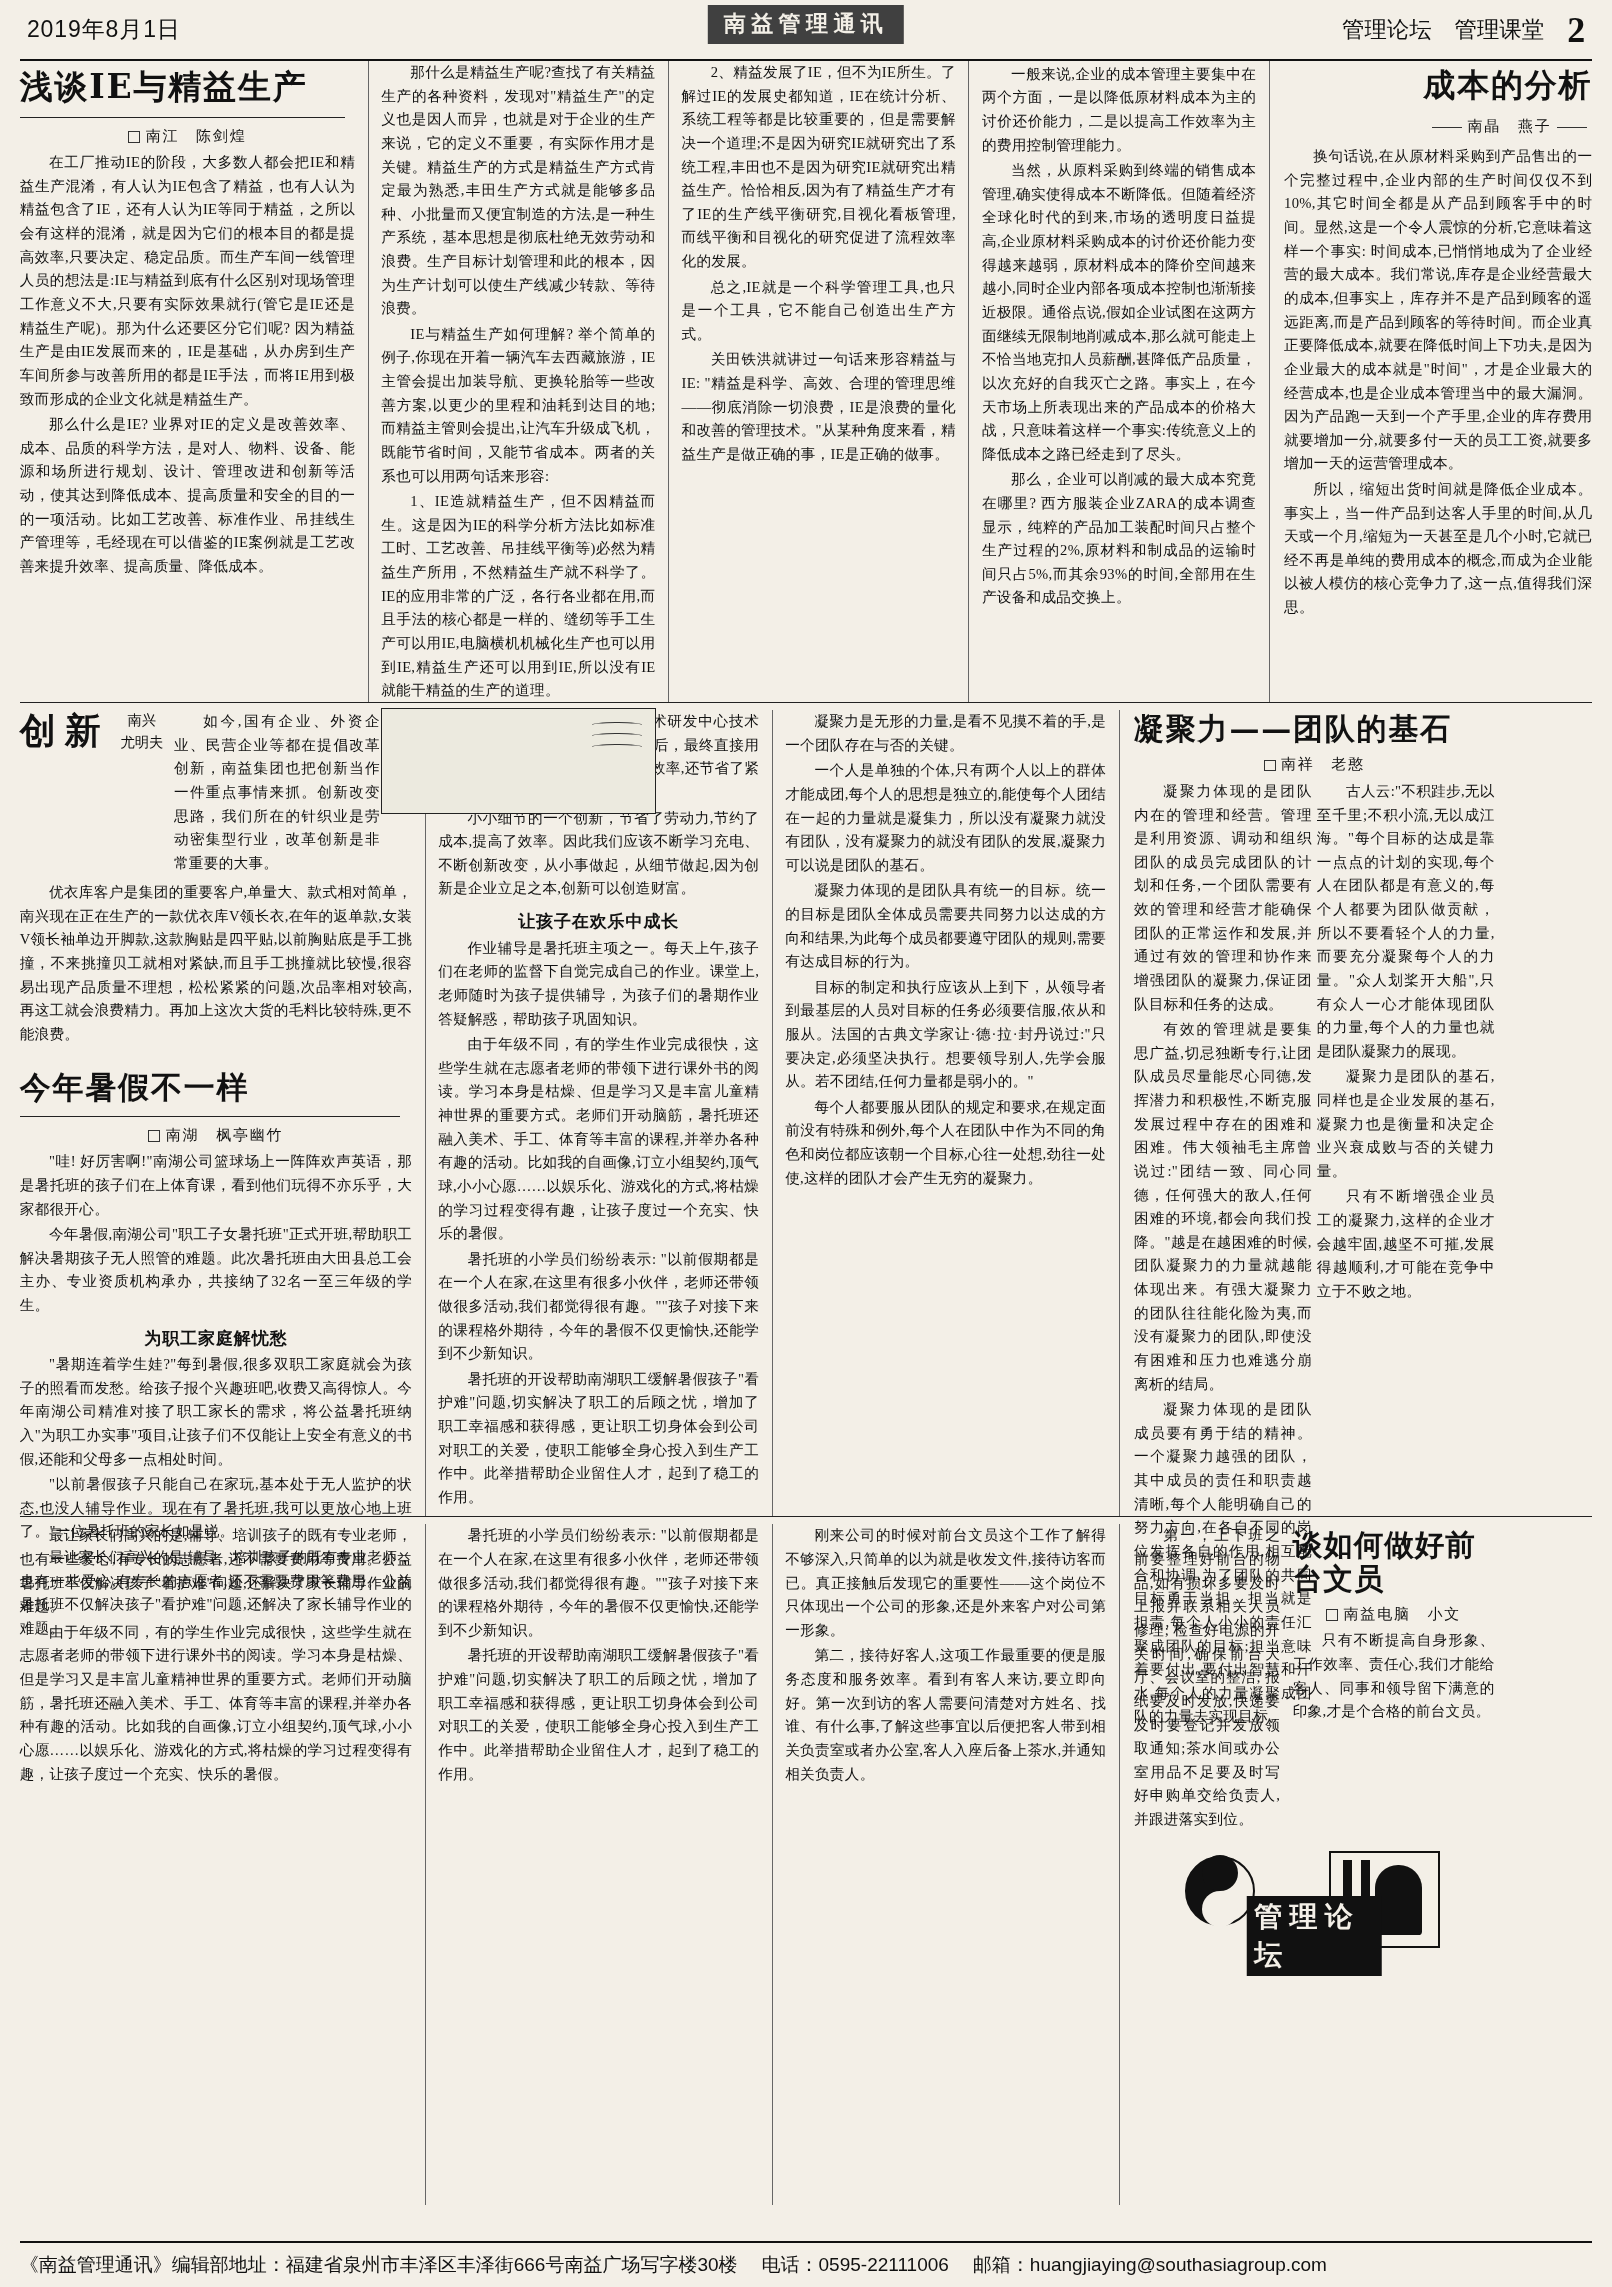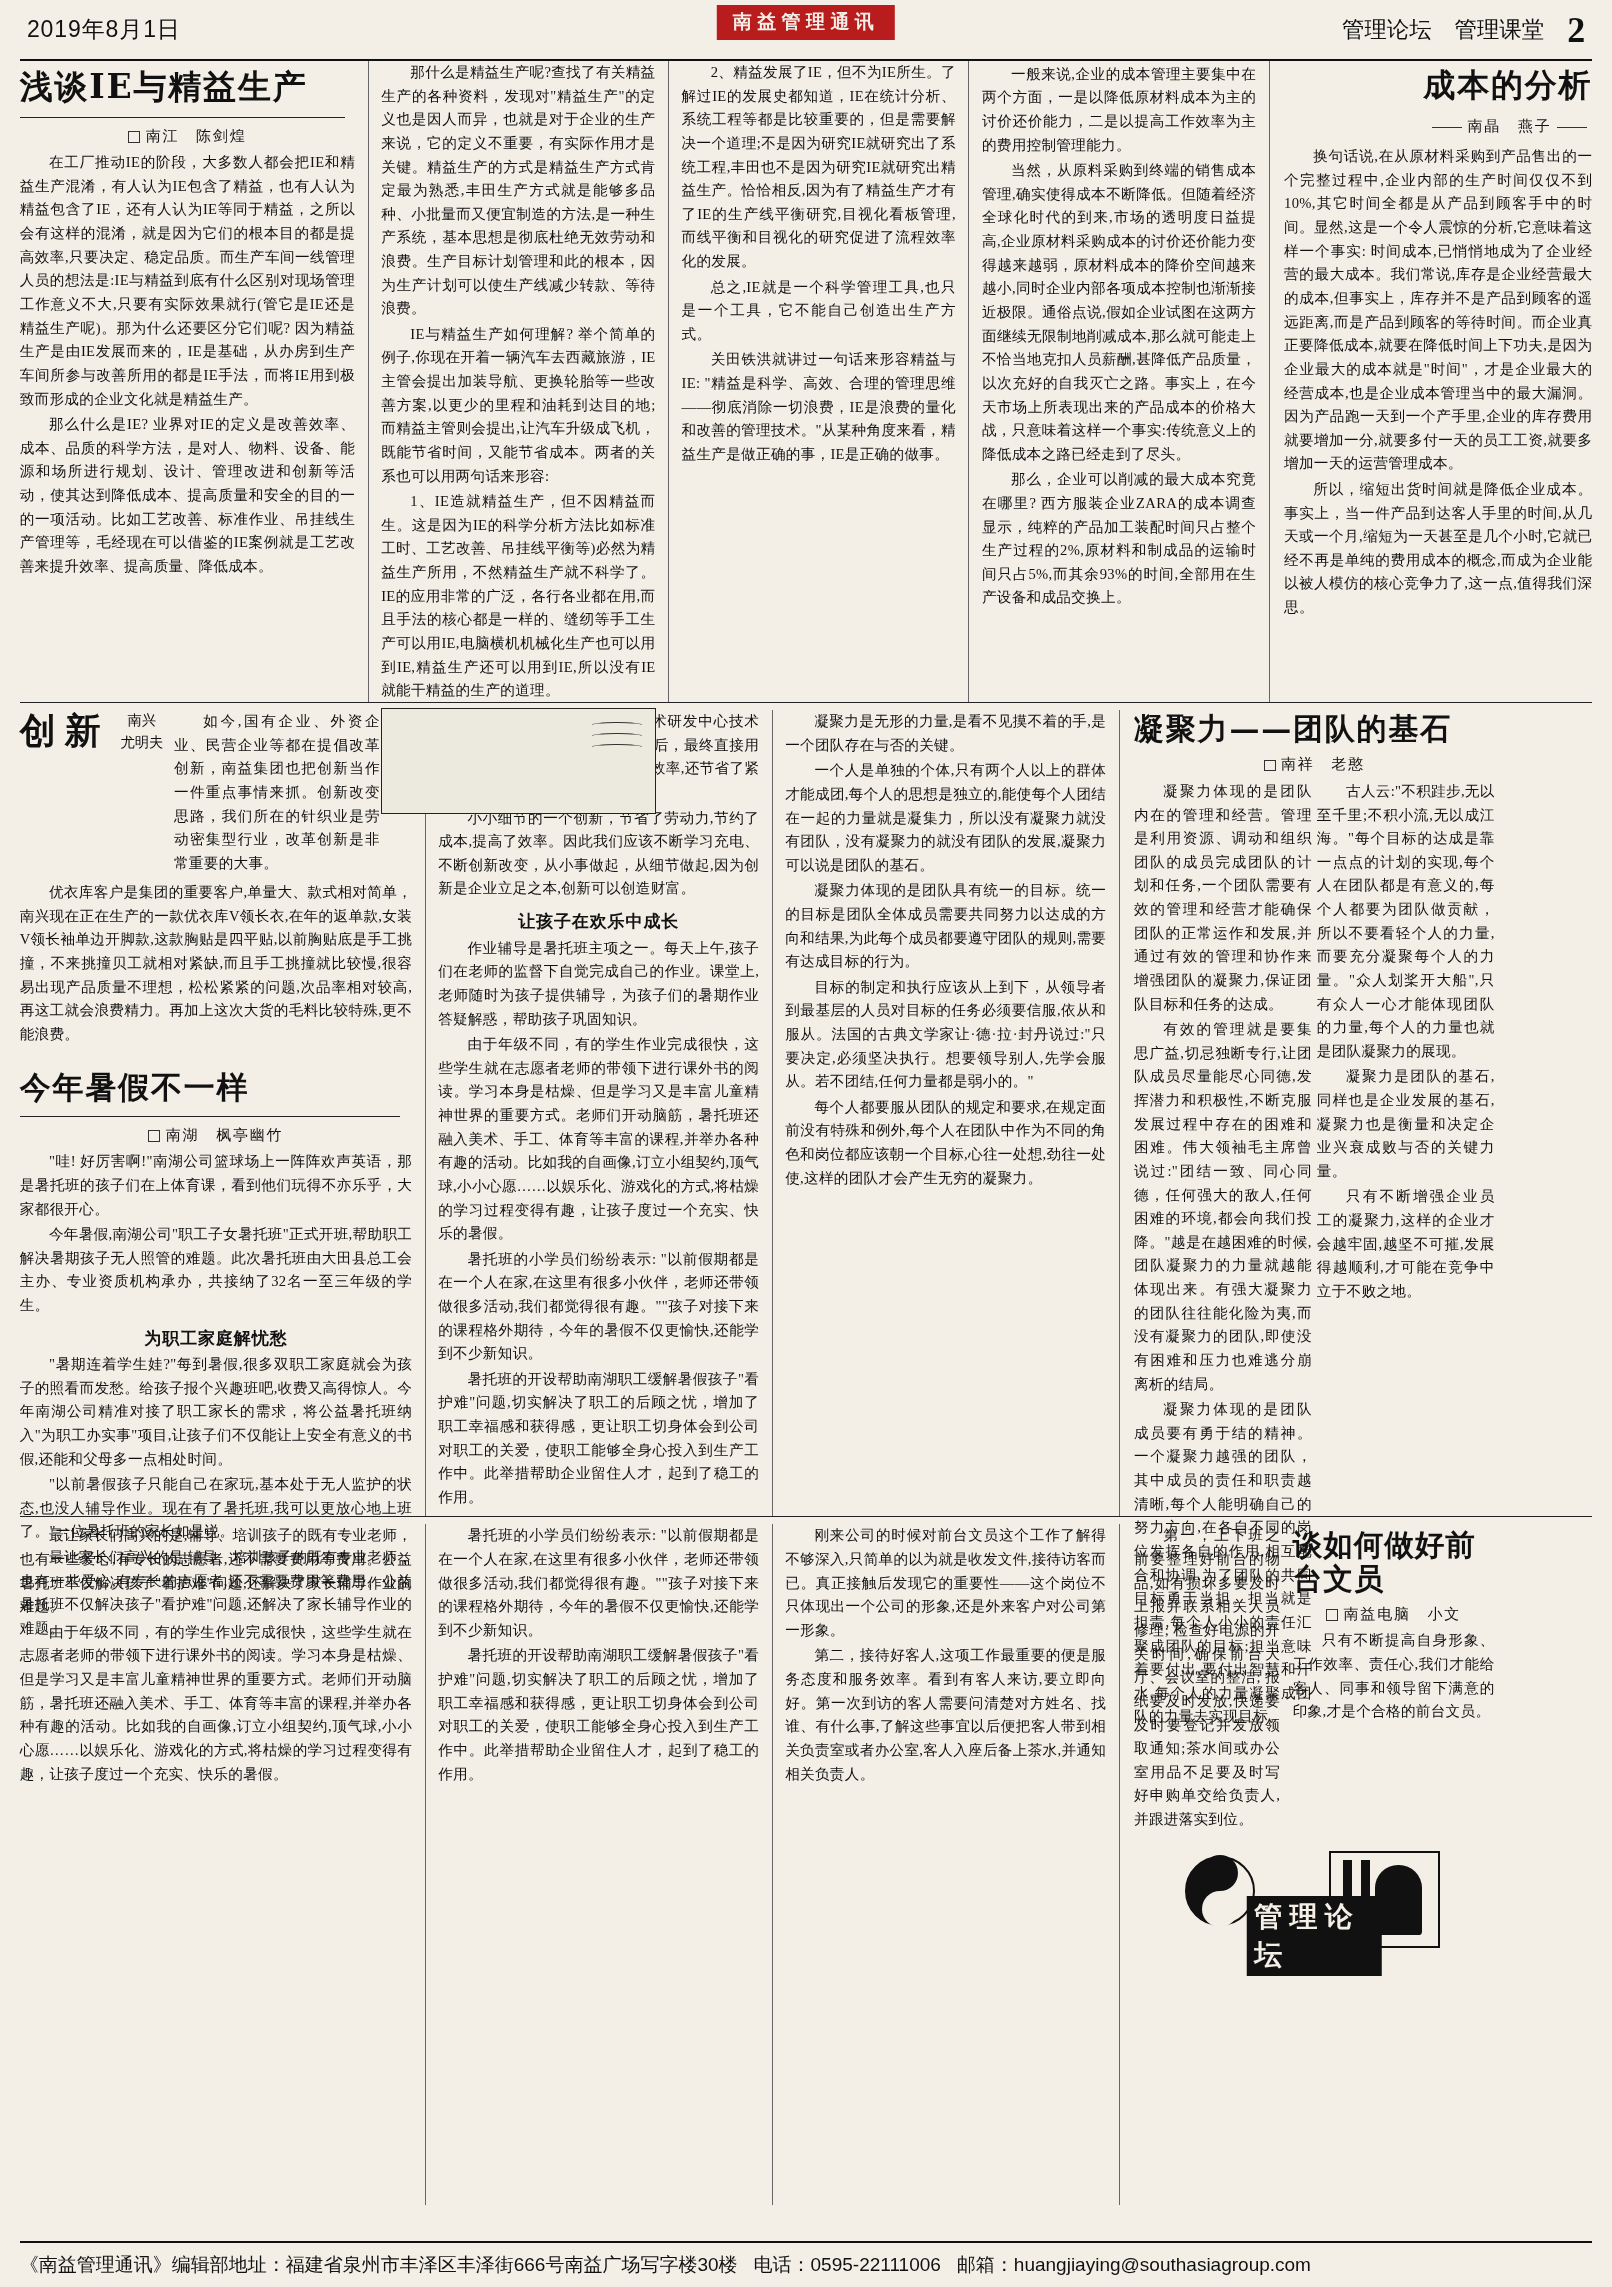--- a/index.html
+++ b/index.html
@@ -25,23 +25,23 @@
     display:flex;align-items:center;
     padding:0 7.2px;
   }
   .mast-date{
     font-size:23px;letter-spacing:0.9px;
     font-family:"Liberation Sans",sans-serif;
     white-space:nowrap;
   }
   .mast-center{
     position:absolute;left:50%;top:5.4px;transform:translateX(-50%);
-    background:#b91c1c;color:#f3efe7;
+    background:#404040;color:#f3efe7;
     padding:3.6px 16px 5.4px 16px;
-    font-size:19px;font-weight:bold;letter-spacing:5.4px;
+    font-size:22px;font-weight:bold;letter-spacing:5.4px;
     font-family:"DejaVu Serif",serif;
   }
   .mast-right{
     margin-left:auto;display:flex;align-items:center;gap:23px;
     font-size:22.4px;font-family:"Liberation Sans",sans-serif;
   }
   .mast-pageno{font-size:36px;font-weight:bold;font-family:"Liberation Serif",serif;}
 
   
   .rule-h{border-top:1.8px solid #222;}
@@ -167,21 +167,21 @@
     position:absolute;right:16px;top:12.5px;width:47px;height:70px;
     background:#111;border-radius:23px 23px 3.6px 3.6px;
   }
 
   
   .footer{
     position:absolute;left:19.7px;right:19.7px;bottom:9px;
     border-top:2.7px solid #111;
     padding-top:9px;
     font-size:19px;
-    display:flex;align-items:center;gap:16px;
+    display:flex;align-items:center;gap:24px;
     font-family:"Liberation Sans",sans-serif;
   }
 </style>
 </head>
 <body>
 
 <div class="page">
 
   <div class="masthead">
     <div class="mast-date">2019年8月1日</div>

